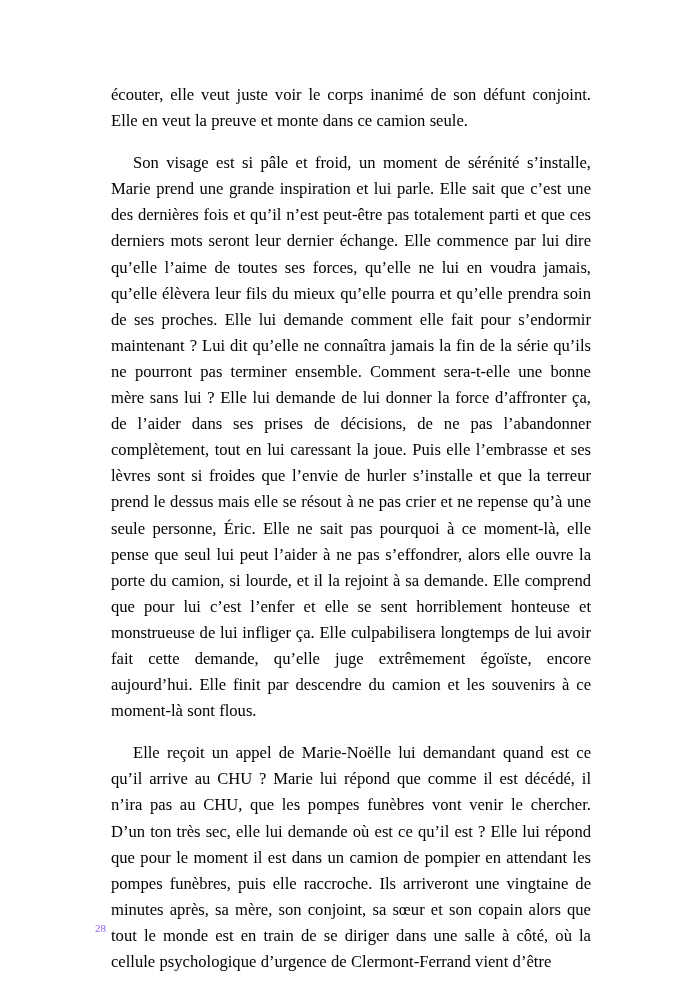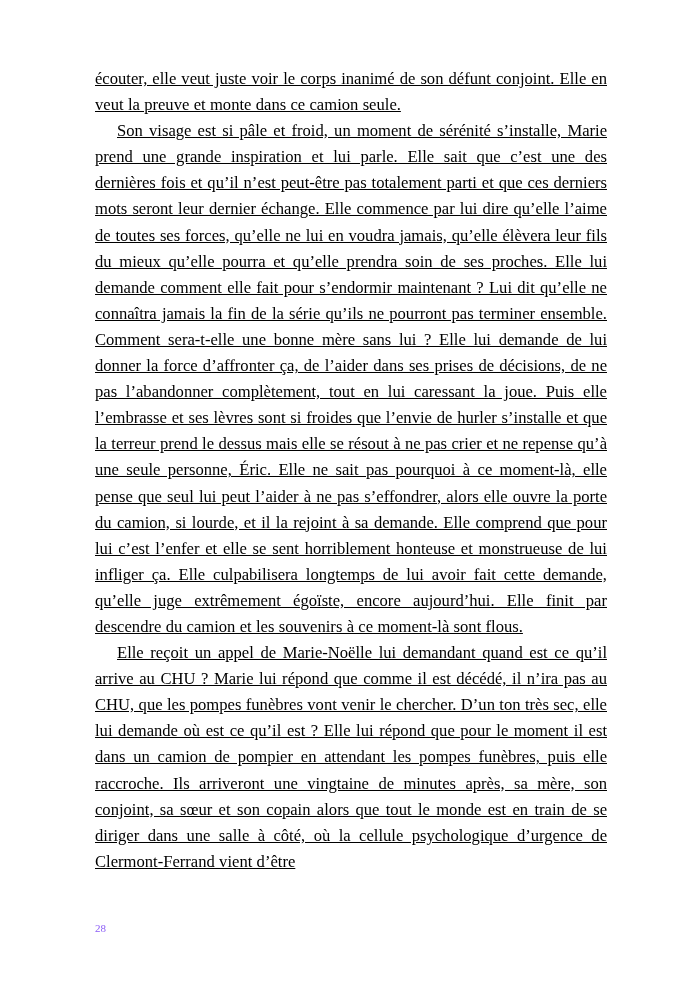--- a/index.html
+++ b/index.html
@@ -27,23 +27,22 @@
     width: 512px;
     font-size: 16.6px;
     line-height: 26.1px;
     text-align: justify;
     text-justify: inter-word;
     -webkit-hyphens: none;
     hyphens: none;
     word-spacing: 0.01em;
   }
   #text-block p {
-    margin: 0;
+    margin: 16px;
     text-align: justify;
-    text-decoration: underline;
   }
   #text-block p.indent {
     text-indent: 22px;
   }
   
   #page-number {
     position: absolute;
     left: 95px;
     top: 915px;
     font-size: 11px;

